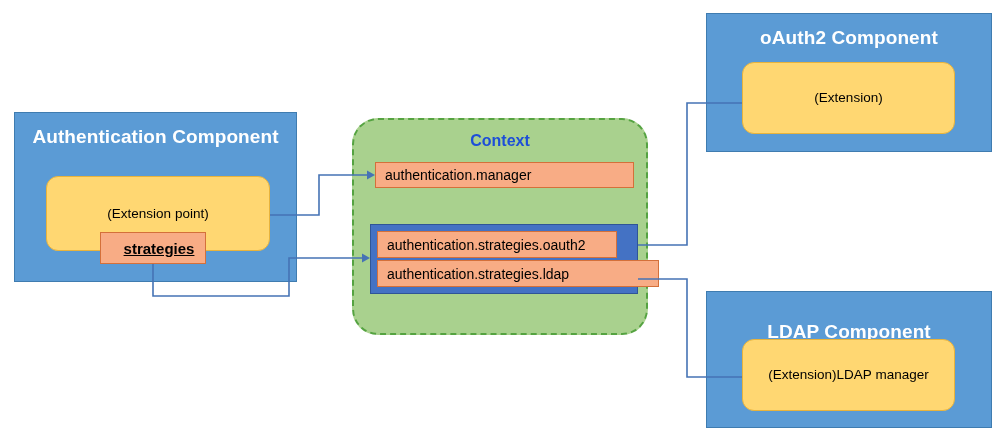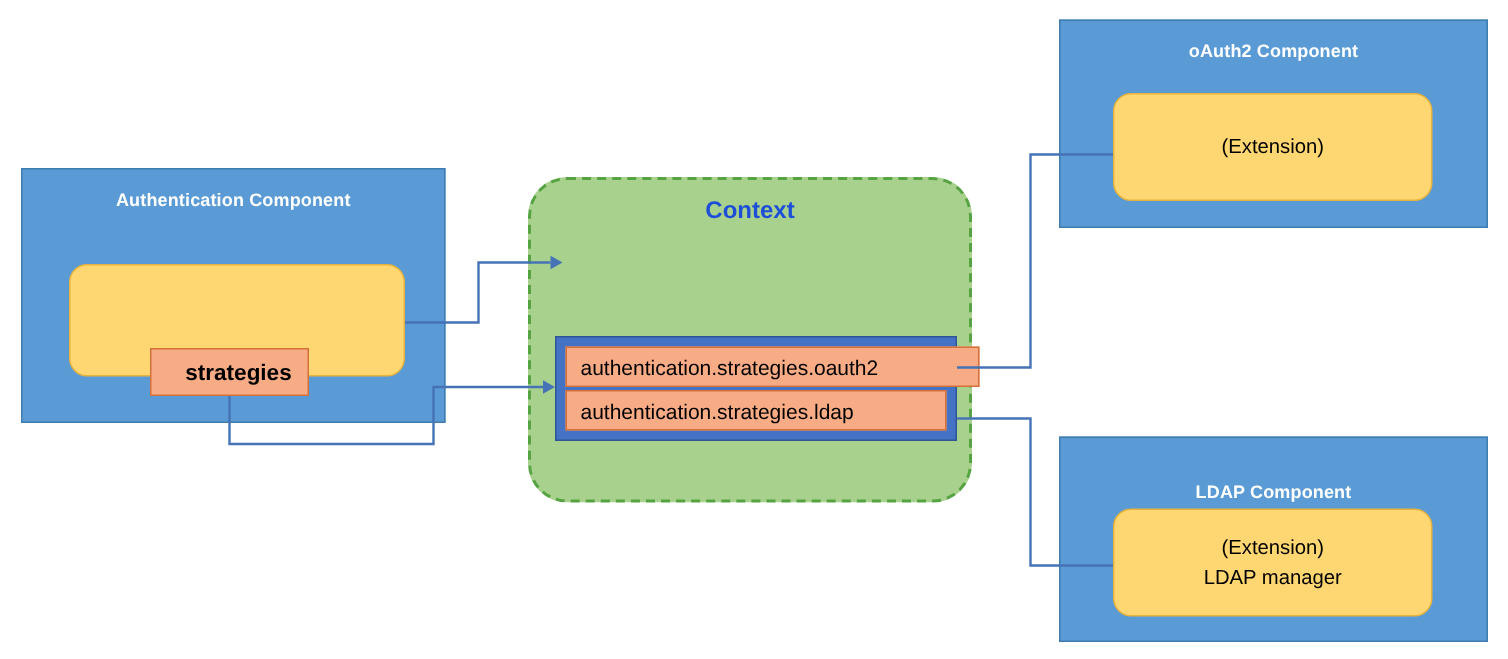--- a/index.html
+++ b/index.html
@@ -25,35 +25,35 @@
     background: #5b9bd5;
     border: 1px solid #3f7cb0;
     box-sizing: border-box;
   }
   .component-title {
     position: absolute;
     left: 0;
     right: 0;
     text-align: center;
     color: #ffffff;
-    font-size: 12px;
+    font-size: 19px;
     font-weight: bold;
     letter-spacing: 0.1px;
     white-space: nowrap;
   }
 
   
   .ext-box {
     position: absolute;
     background: #ffd772;
     border: 1px solid #e8b33c;
     border-radius: 12px;
     box-sizing: border-box;
     display: flex;
-    flex-direction: column;
+    flex-direction: row;
     align-items: center;
     justify-content: center;
     color: #000000;
     font-size: 13.5px;
     line-height: 1.45;
     text-align: center;
   }
   .ext-box .ln { display: block; white-space: nowrap; }
 
   
@@ -86,20 +86,21 @@
     color: #000000;
     font-size: 14px;
     padding-left: 9px;
     white-space: nowrap;
   }
   .bean-center {
     justify-content: center;
     padding-left: 12px;
     font-size: 15px;
     font-weight: bold;
+    text-decoration: underline;
   }
 
   
   .group-box {
     position: absolute;
     background: #4472c4;
     border: 1px solid #2f5597;
     box-sizing: border-box;
   }
 
@@ -122,34 +123,36 @@
 </head>
 <body>
 
 <div id="canvas">
 
   <div class="component-box" style="left:14px; top:112px; width:283px; height:170px;">
     <div class="component-title" style="top:13px;">Authentication Component</div>
   </div>
 
   <div class="ext-box" style="left:46px; top:176px; width:224px; height:75px;">
+    <span class="ln">(Extension point)</span>
   </div>
 
   <div class="bean-box bean-center" style="left:100px; top:232px; width:106px; height:32px;">strategies</div>
 
   <div class="context-box" style="left:352px; top:118px; width:296px; height:217px;">
     <div class="context-title" style="top:12px;">Context</div>
   </div>
 
+  <div class="bean-box" style="left:375px; top:162px; width:259px; height:26px;">authentication.manager</div>
 
   <div class="group-box" style="left:370px; top:224px; width:268px; height:70px;"></div>
 
-  <div class="bean-box" style="left:377px; top:231px; width:276px; height:27px;text-align:center;">authentication.strategies.oauth2</div>
+  <div class="bean-box" style="left:377px; top:231px; width:240px; height:27px;text-align:center;">authentication.strategies.oauth2</div>
 
-  <div class="bean-box" style="left:377px; top:260px; width:254px; height:27px;">authentication.strategies.ldap</div>
+  <div class="bean-box" style="left:377px; top:260px; width:282px; height:27px;">authentication.strategies.ldap</div>
 
   <div class="component-box" style="left:706px; top:13px; width:286px; height:139px;">
     <div class="component-title" style="top:13px;">oAuth2 Component</div>
   </div>
 
   <div class="ext-box" style="left:742px; top:62px; width:213px; height:72px;">
     <span class="ln">(Extension)</span>
   </div>
 
   <div class="component-box" style="left:706px; top:291px; width:286px; height:137px;">

